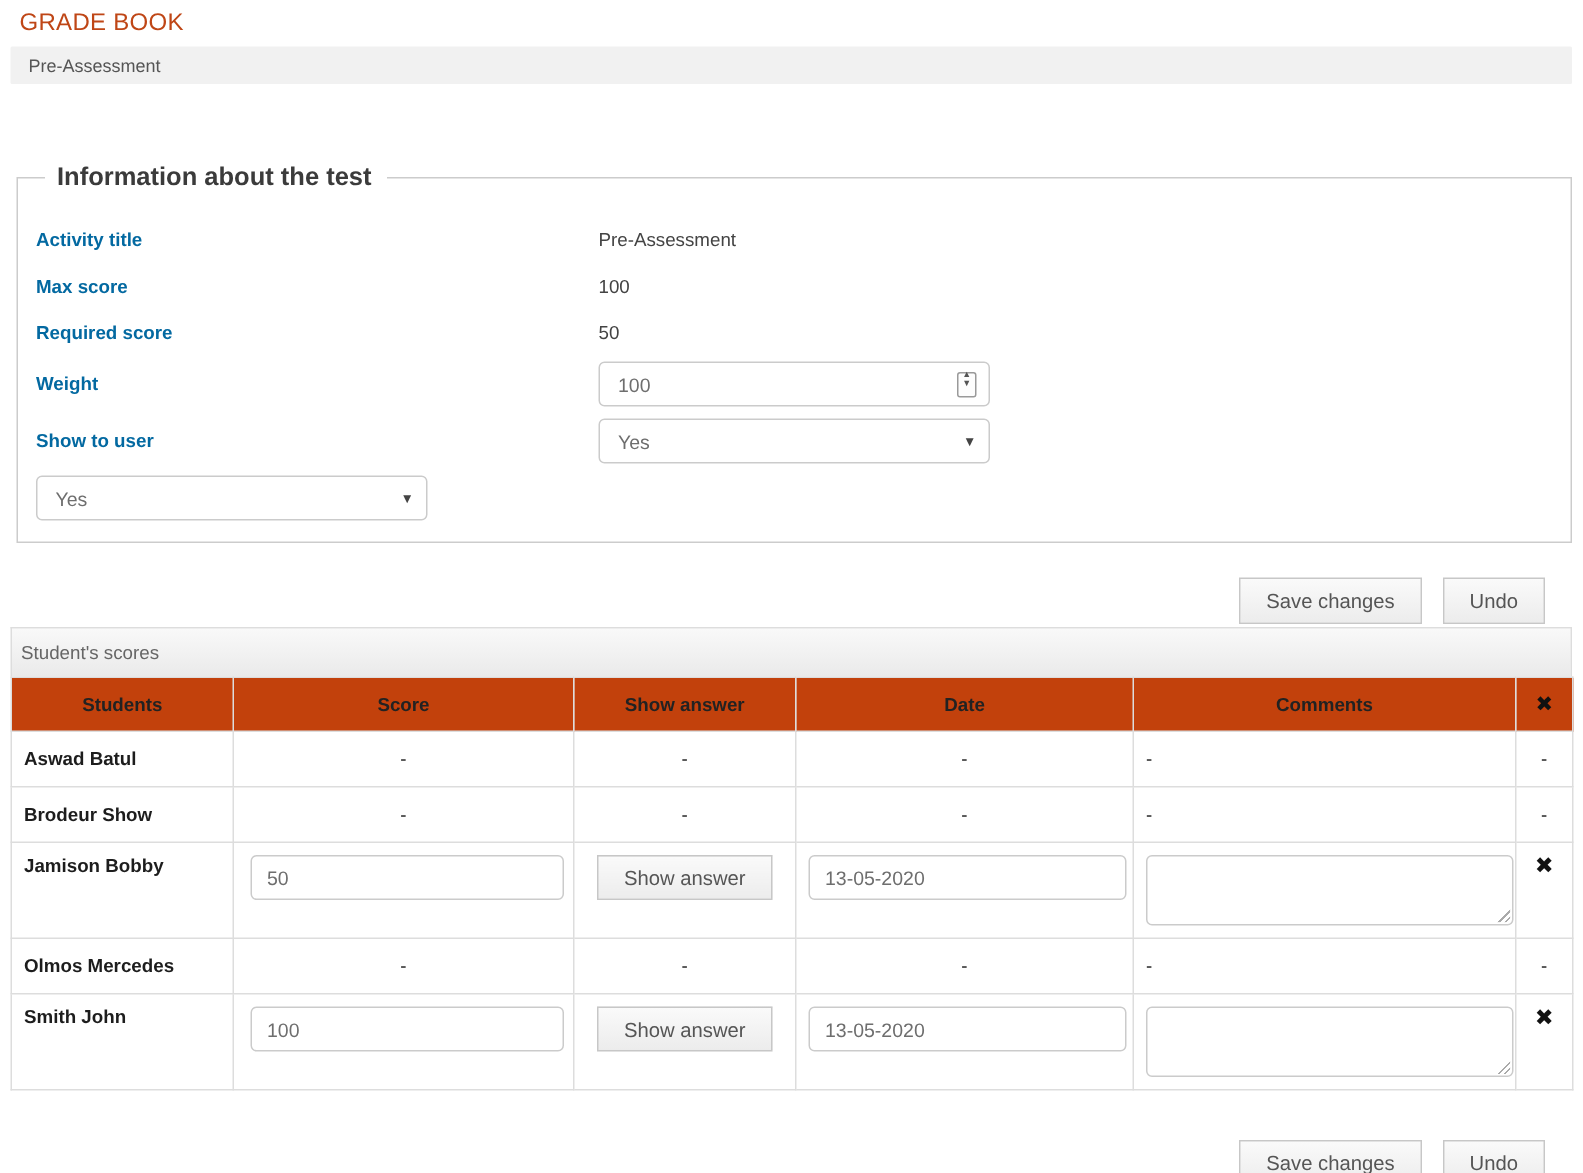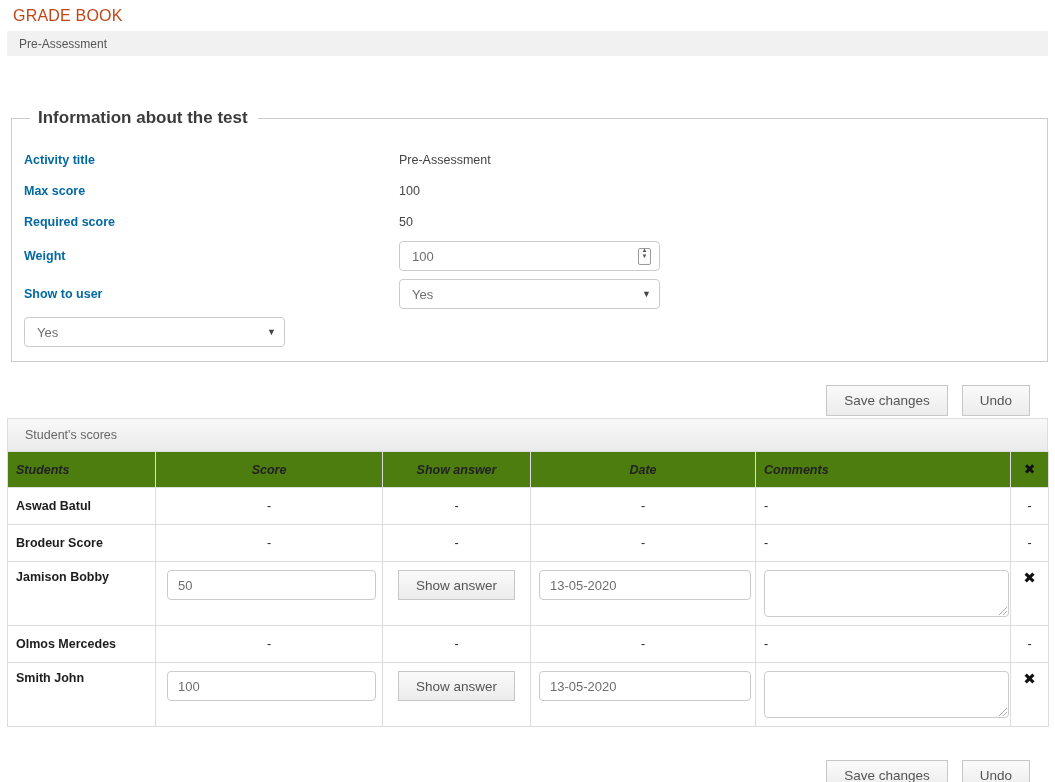--- a/index.html
+++ b/index.html
@@ -63,32 +63,31 @@
   }
   .btn-row { display: flex; justify-content: flex-end; gap: 14px; padding-right: 18px; }
   .btn-row.top { margin-top: 23px; margin-bottom: 2px; }
   .btn-row.bottom { margin-top: 33px; }
   
   .panel-bar {
     margin-top: 2px; height: 33px;
     background: linear-gradient(#f9f9f9, #eaeaea);
     border: 1px solid #ddd; border-bottom: none;
     display: flex; align-items: center;
-    font-size: 12.5px; color: #666; padding-left: 17px;
+    font-size: 12.5px; color: #666; padding-left: 6px;
   }
   table.scores {
     width: 1041px; border-collapse: collapse; table-layout: fixed;
   }
   table.scores th, table.scores td {
     border: 1px solid #ddd; font-size: 12.5px; padding: 11px 8px;
   }
   table.scores th {
-    background: #4d7c0f; color: #222; font-weight: bold; 
+    background: #c2410c; color: #222; font-weight: bold; text-align: center;
     padding: 10px 8px;
-    font-style: italic;
   }
   th.col-students, th.col-comments { text-align: left; }
   td.name-cell { font-weight: bold; color: #1d1d1d; }
   td.dash { text-align: center; color: #222; }
   td.dash-left { text-align: left; color: #222; padding-left: 10px; }
   tr.editable td { vertical-align: top; padding: 8px 8px; }
   .cell-input {
     height: 30px; border: 1px solid #cbcbcb; border-radius: 4px;
     font-size: 13px; color: #6e6e6e; padding: 0 10px;
     font-family: inherit; outline: none; background: #fff;
@@ -201,21 +200,21 @@
   <tbody>
     <tr>
       <td class="name-cell">Aswad Batul</td>
       <td class="dash">-</td>
       <td class="dash">-</td>
       <td class="dash">-</td>
       <td class="dash-left">-</td>
       <td class="dash">-</td>
     </tr>
     <tr>
-      <td class="name-cell">Brodeur Score</td>
+      <td class="name-cell">Brodeur Show</td>
       <td class="dash">-</td>
       <td class="dash">-</td>
       <td class="dash">-</td>
       <td class="dash-left">-</td>
       <td class="dash">-</td>
     </tr>
     <tr class="editable">
       <td class="name-cell">Jamison Bobby</td>
       <td><input class="cell-input score-input" type="text" value="50" style=""></td>
       <td class="showans-cell"><button class="btn" style="height:30px;">Show answer</button></td>

